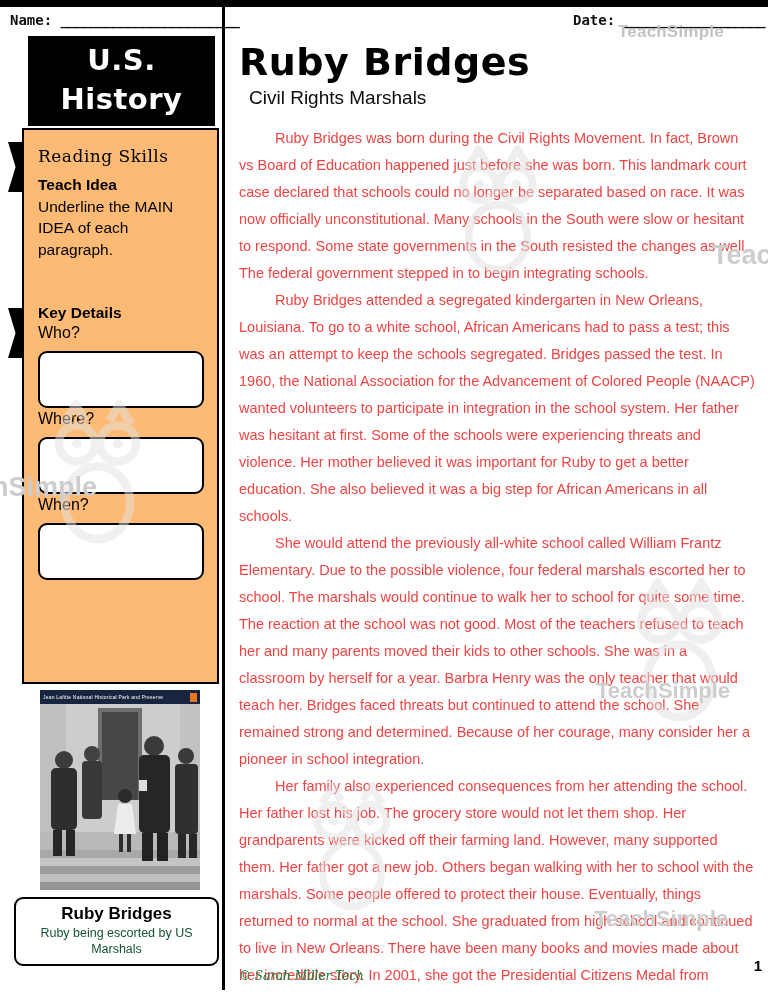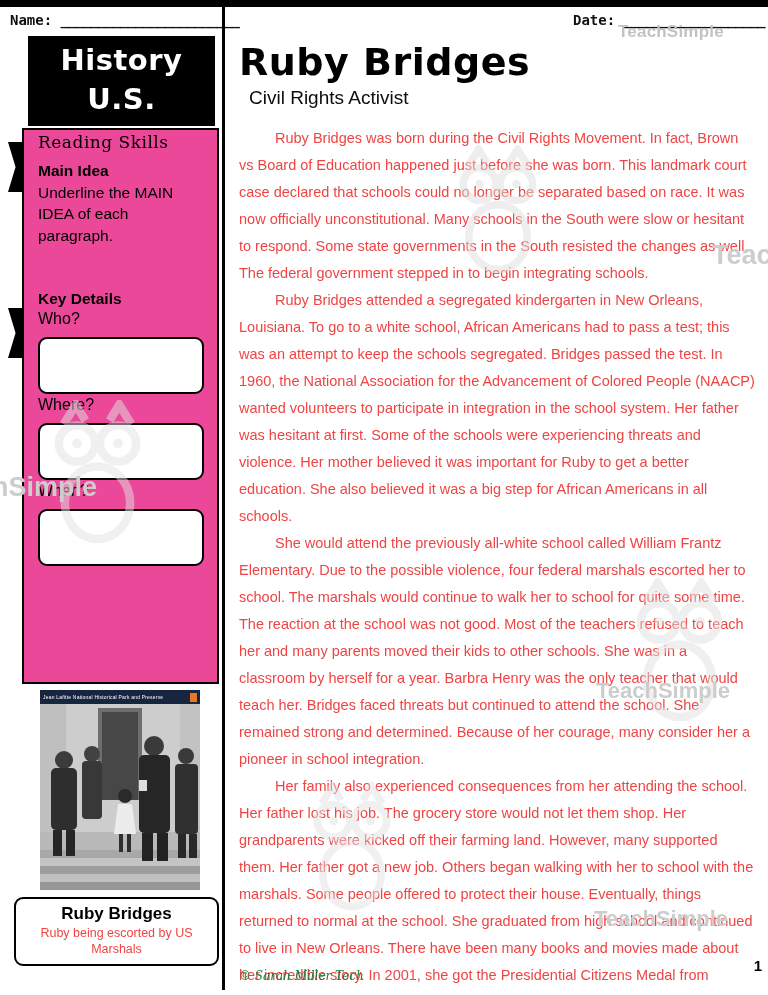--- a/index.html
+++ b/index.html
@@ -49,21 +49,21 @@
 
   .ribbon-notch {
     position: absolute; width: 18px; height: 50px; background: #000;
     clip-path: polygon(0 0, 100% 0, 100% 100%, 0 100%, 42% 50%);
   }
   .ribbon-notch.n1 { left: 8px; top: 142px; }
   .ribbon-notch.n2 { left: 8px; top: 308px; }
 
   .skills-panel {
     position: absolute; left: 22px; top: 128px; width: 197px; height: 556px;
-    border: 2px solid #000; background: #ec4899; padding: 0 12px 0 14px;
+    border: 2px solid #000; background: #fdba74; padding: 14px 12px 0 14px;
     z-index: 2;
   }
   .reading-skills {
     font-family: "DejaVu Serif", serif;
     font-size: 17px; letter-spacing: 0.5px; margin: 2px 0 10px 0; color: #000;
   }
   .main-idea-label, .key-details-label { font-weight: bold; font-size: 15.5px; color: #000; }
   .main-idea-text { font-size: 15.5px; line-height: 1.38; margin: 2px 0 34px 0; width: 158px; color: #000; }
   .key-details-label { margin-bottom: 2px; margin-top: 44px; }
   .question-label { font-size: 16px; margin: 2px 0 9px 0; color: #000; }
@@ -81,21 +81,21 @@
   }
   .nps-logo { width: 7px; height: 9px; background: #e87722; flex: 0 0 auto; margin-left: 2px; }
   .photo-svg { display: block; width: 160px; height: 186px; }
 
   .caption-box {
     position: absolute; left: 14px; top: 897px; width: 205px;
     border: 2px solid #000; border-radius: 9px; background: #fff;
     text-align: center; padding: 5px 8px 7px 8px; z-index: 3;
   }
   .caption-title { font-size: 17px; font-weight: bold; color: #000; }
-  .caption-sub { font-size: 12.5px; line-height: 1.25; margin-top: 2px; color: #ef4444; }
+  .caption-sub { font-size: 12.5px; line-height: 1.25; margin-top: 2px; color: #14532d; }
 
   
   .article { position: absolute; left: 239px; top: 40px; width: 517px; }
   .article-title {
     font-family: "DejaVu Sans", sans-serif;
     font-size: 38px; font-weight: 800; letter-spacing: 0.5px;
     margin: 0; color: #000; line-height: 44px;
   }
   .article-subtitle { font-size: 19px; margin: 3px 0 16px 10px; color: #0d0d0d; }
   .article-body p {
@@ -140,30 +140,30 @@
   </div>
   <div class="date-field">
     <span>Date:</span>
     <span class="fill-line">___________________</span>
   </div>
   <div class="brand-top">TeachSimple</div>
 
   <div class="divider"></div>
 
   <div class="us-history">
+    <div>U.S.</div>
     <div>History</div>
-    <div>U.S.</div>
   </div>
 
   <div class="ribbon-notch n1"></div>
   <div class="ribbon-notch n2"></div>
 
   <div class="skills-panel">
     <div class="reading-skills">Reading Skills</div>
-    <div class="main-idea-label">Main Idea</div>
+    <div class="main-idea-label">Teach Idea</div>
     <div class="main-idea-text">Underline the MAIN IDEA of each paragraph.</div>
     <div class="key-details-label">Key Details</div>
 
     <div class="question-label">Who?</div>
     <div class="answer-box"></div>
 
     <div class="question-label">Where?</div>
     <div class="answer-box"></div>
 
     <div class="question-label">When?</div>
@@ -215,21 +215,21 @@
     </svg>
   </div>
 
   <div class="caption-box">
     <div class="caption-title">Ruby Bridges</div>
     <div class="caption-sub">Ruby being escorted by US Marshals</div>
   </div>
 
   <div class="article">
     <h1 class="article-title">Ruby Bridges</h1>
-    <div class="article-subtitle">Civil Rights Activist</div>
+    <div class="article-subtitle">Civil Rights Marshals</div>
     <div class="article-body">
       <p>Ruby Bridges was born during the Civil Rights Movement. In fact, Brown vs Board of Education happened just before she was born. This landmark court case declared that schools could no longer be separated based on race. It was now officially unconstitutional. Many schools in the South were slow or hesitant to respond. Some state governments in the South resisted the changes as well. The federal government stepped in to begin integrating schools.</p>
       <p>Ruby Bridges attended a segregated kindergarten in New Orleans, Louisiana. To go to a white school, African Americans had to pass a test; this was an attempt to keep the schools segregated. Bridges passed the test. In 1960, the National Association for the Advancement of Colored People (NAACP) wanted volunteers to participate in integration in the school system. Her father was hesitant at first. Some of the schools were experiencing threats and violence. Her mother believed it was important for Ruby to get a better education. She also believed it was a big step for African Americans in all schools.</p>
       <p>She would attend the previously all-white school called William Frantz Elementary. Due to the possible violence, four federal marshals escorted her to school. The marshals would continue to walk her to school for quite some time. The reaction at the school was not good. Most of the teachers refused to teach her and many parents moved their kids to other schools. She was in a classroom by herself for a year. Barbra Henry was the only teacher that would teach her. Bridges faced threats but continued to attend the school. She remained strong and determined. Because of her courage, many consider her a pioneer in school integration.</p>
       <p>Her family also experienced consequences from her attending the school. Her father lost his job. The grocery store would not let them shop. Her grandparents were kicked off their farming land. However, many supported them. Her father got a new job. Others began walking with her to school with the marshals. Some people offered to protect their house. Eventually, things returned to normal at the school. She graduated from high school and continued to live in New Orleans. There have been many books and movies made about her incredible story. In 2001, she got the Presidential Citizens Medal from President Bill Clinton.</p>
     </div>
   </div>
 
   <div class="copyright">© Sarah Miller Tech</div>
   <div class="page-number">1</div>

